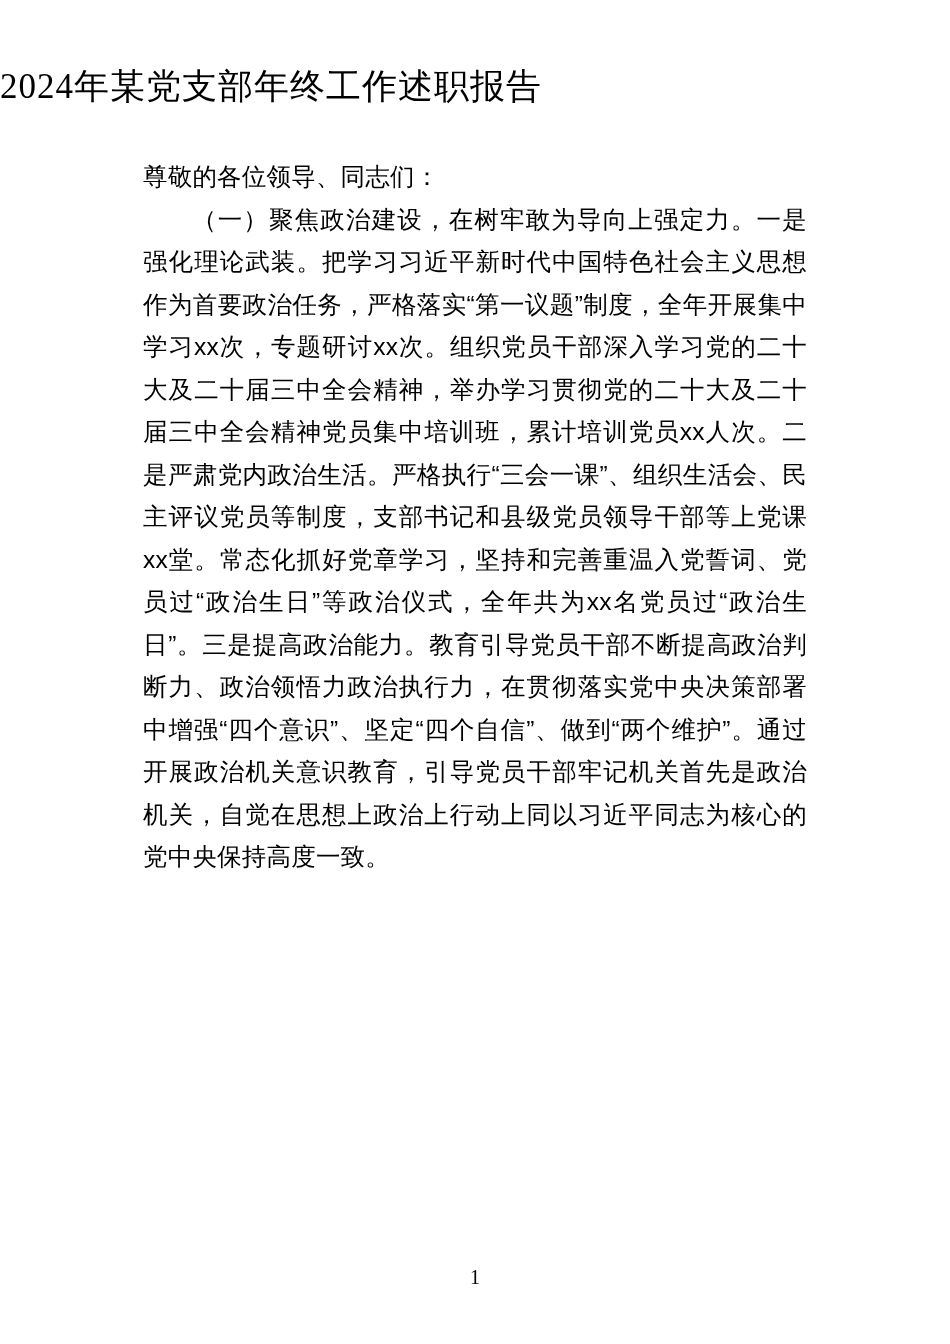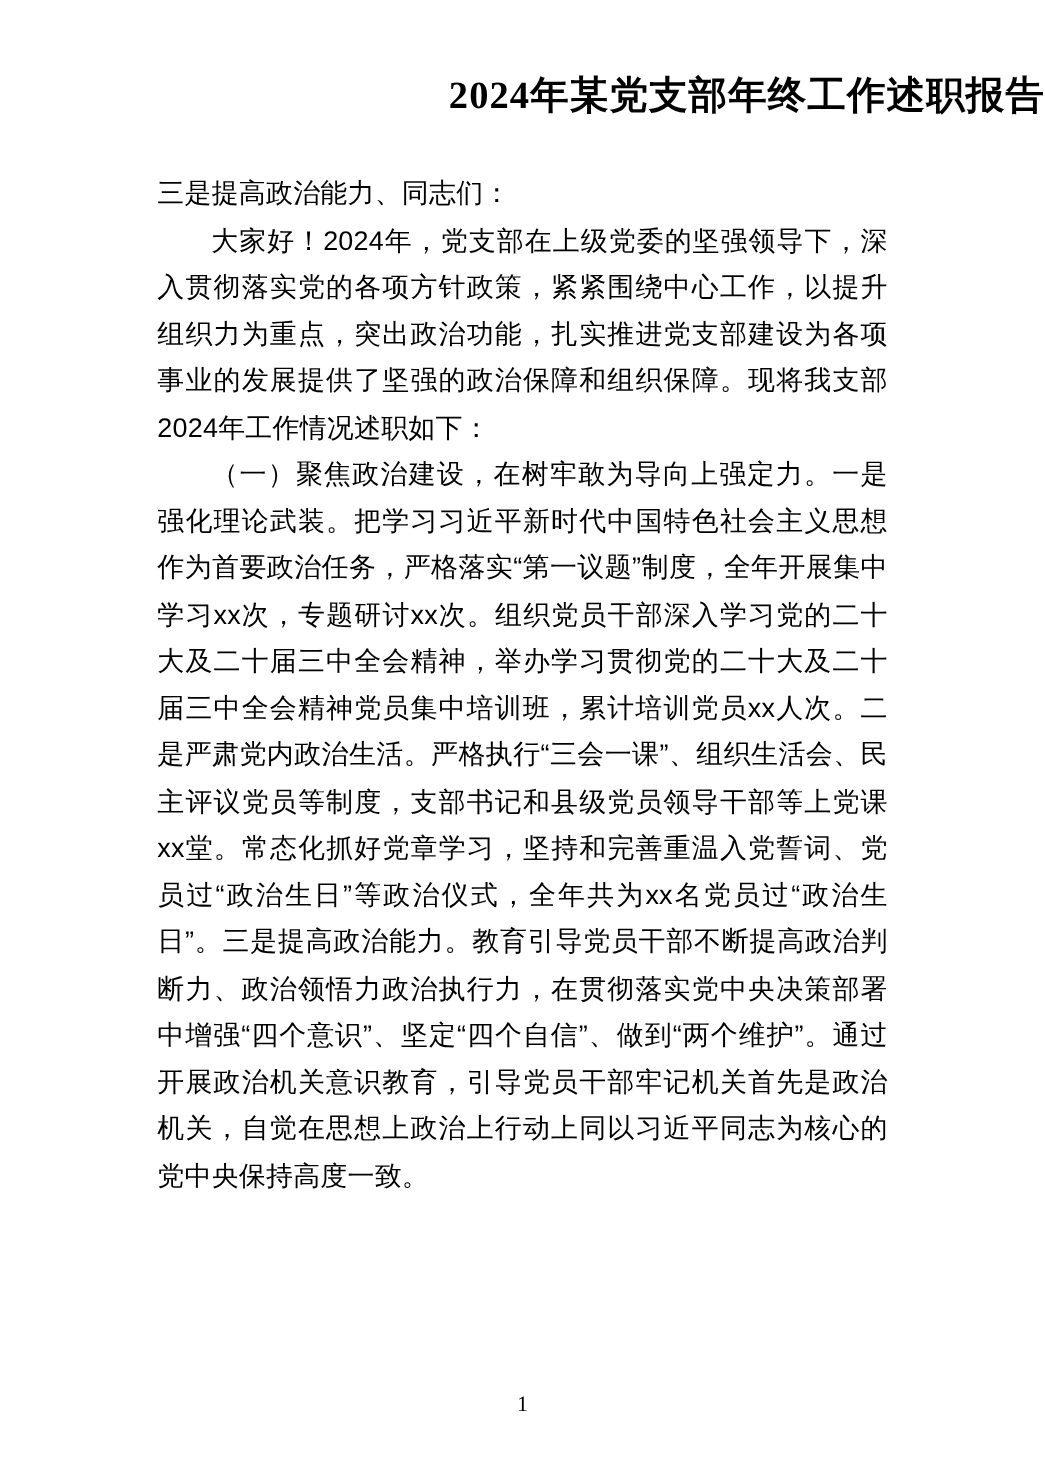--- a/index.html
+++ b/index.html
@@ -25,23 +25,23 @@
   .banner {
     text-align: center;
     color: #ff0000;
     font-size: 19px;
     letter-spacing: 0.5px;
     padding-top: 86px;
     font-family: "Liberation Sans", sans-serif;
     white-space: nowrap;
   }
   .doc-title {
-    text-align: right;
+    text-align: left;
     font-size: 35px;
-    font-weight: bold;
+    font-weight: normal;
     letter-spacing: 1px;
     margin-top: 63px;
     font-family: "Liberation Serif", serif;
   }
   .body-area {
     margin-top: 46px;
     padding: 0 143px 0 143px;
   }
   p.para {
     margin: 0;
@@ -67,20 +67,19 @@
 </style>
 </head>
 <body>
 
 <div class="page">
 
 
   <h1 class="doc-title">2024年某党支部年终工作述职报告</h1>
 
   <div class="body-area">
-    <p class="para">三是提高政治能力、同志们：</p>
-    <p class="para indent">大家好！2024年，党支部在上级党委的坚强领导下，深入贯彻落实党的各项方针政策，紧紧围绕中心工作，以提升组织力为重点，突出政治功能，扎实推进党支部建设为各项事业的发展提供了坚强的政治保障和组织保障。现将我支部2024年工作情况述职如下：</p>
+    <p class="para">尊敬的各位领导、同志们：</p>
     <p class="para indent">（一）聚焦政治建设，在树牢敢为导向上强定力。一是强化理论武装。把学习习近平新时代中国特色社会主义思想作为首要政治任务，严格落实“第一议题”制度，全年开展集中学习xx次，专题研讨xx次。组织党员干部深入学习党的二十大及二十届三中全会精神，举办学习贯彻党的二十大及二十届三中全会精神党员集中培训班，累计培训党员xx人次。二是严肃党内政治生活。严格执行“三会一课”、组织生活会、民主评议党员等制度，支部书记和县级党员领导干部等上党课xx堂。常态化抓好党章学习，坚持和完善重温入党誓词、党员过“政治生日”等政治仪式，全年共为xx名党员过“政治生日”。三是提高政治能力。教育引导党员干部不断提高政治判断力、政治领悟力政治执行力，在贯彻落实党中央决策部署中增强“四个意识”、坚定“四个自信”、做到“两个维护”。通过开展政治机关意识教育，引导党员干部牢记机关首先是政治机关，自觉在思想上政治上行动上同以习近平同志为核心的党中央保持高度一致。</p>
   </div>
 
   <div class="page-number">1</div>
 
 </div>
 
 </body></html>

